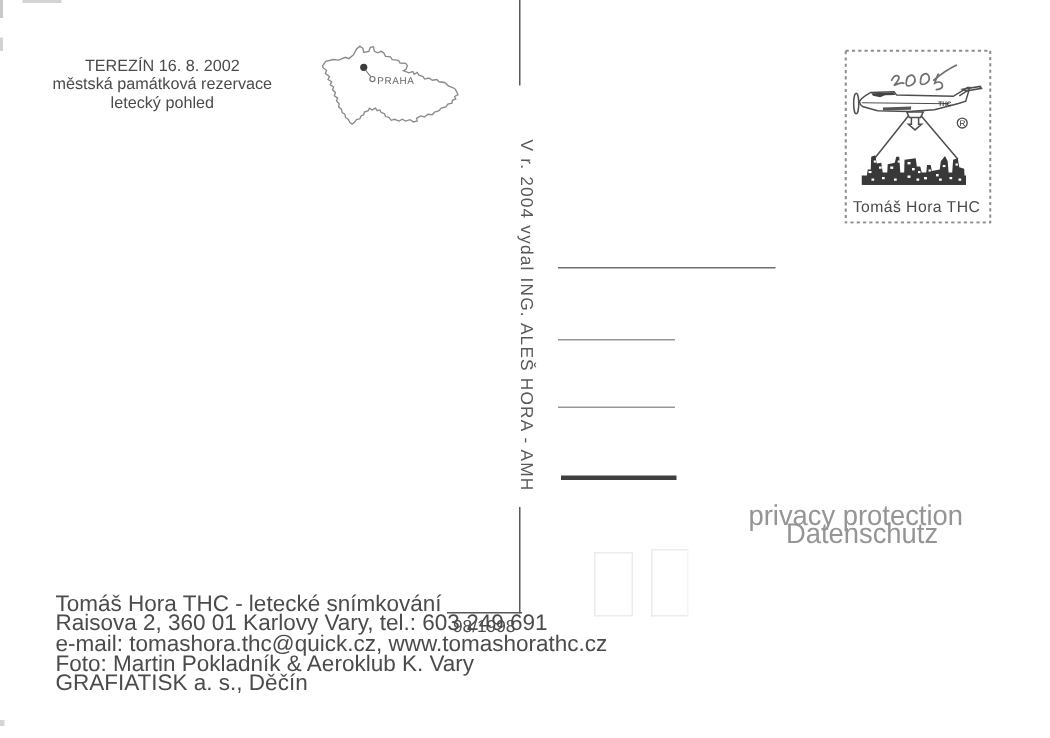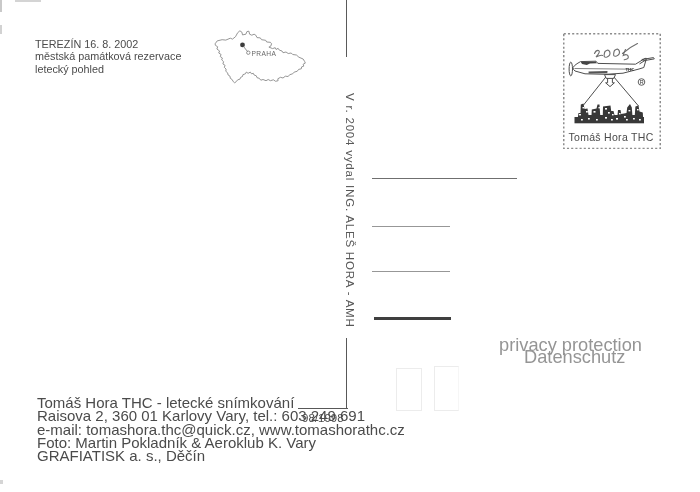--- a/index.html
+++ b/index.html
@@ -3,21 +3,21 @@
 <meta charset="utf-8">
 <style>
   html,body{margin:0;padding:0;}
   body{width:700px;height:492px;background:#ffffff;position:relative;overflow:hidden;
        font-family:"Liberation Sans",sans-serif;}
   .abs{position:absolute;}
 </style>
 </head>
 <body>
 
-<div class="abs" style="left:35px;top:37.5px;font-size:10.8px;line-height:12.9px;color:#4b4b4b;letter-spacing:0px;">
+<div class="abs" style="left:35px;top:37.5px;font-size:10.8px;line-height:12.9px;color:#4b4b4b;letter-spacing:0px;text-align:center;">
 TEREZÍN 16. 8. 2002<br>
 městská památková rezervace<br>
 letecký pohled
 </div>
 
 <svg class="abs" style="left:211px;top:27px;" width="100" height="60" viewBox="0 0 100 60">
   <path d="M 4.1 16.8 L 6.2 13.9 L 11.1 12.7 L 14.8 13.1 L 19.3 11.2 L 21.5 12.1 L 24.5 9.7 L 26.7 5.7 L 28.9 3.8 L 30.9 5.2 L 31.5 7.9 L 34.9 7.2 L 35.9 4.6 L 37.9 4.2 L 38.6 7.2 L 40.8 8.2 L 43.1 7.2 L 44.8 8.2 L 46.0 10.6 L 49.3 10.9 L 50.5 12.7 L 54.7 13.3 L 55.7 15.0 L 59.4 15.3 L 60.6 16.8 L 59.7 19.2 L 57.9 20.1 L 61.6 21.6 L 64.2 20.7 L 65.1 22.5 L 67.1 21.3 L 68.3 23.1 L 71.0 24.0 L 72.0 25.7 L 75.0 25.0 L 77.2 26.5 L 80.2 26.0 L 81.7 27.5 L 85.4 28.0 L 87.9 30.2 L 92.1 32.0 L 93.6 34.4 L 94.3 36.1 L 92.1 37.3 L 92.8 39.1 L 90.6 39.9 L 90.3 41.8 L 87.6 42.4 L 86.2 44.3 L 83.2 45.1 L 81.7 46.8 L 78.7 47.7 L 77.2 49.5 L 74.3 49.2 L 72.0 51.0 L 69.5 50.3 L 66.8 51.8 L 67.1 53.7 L 64.6 54.3 L 62.4 52.8 L 59.4 53.7 L 57.2 52.5 L 55.0 53.7 L 52.0 52.5 L 49.8 53.2 L 48.3 51.3 L 46.0 50.7 L 45.3 48.8 L 43.1 48.0 L 42.3 46.3 L 40.5 46.8 L 39.3 45.1 L 37.1 46.3 L 35.3 45.1 L 34.4 46.8 L 31.9 47.7 L 31.5 49.5 L 29.7 50.3 L 28.9 52.2 L 26.7 52.8 L 25.2 54.7 L 23.7 55.8 L 22.3 54.7 L 21.1 52.5 L 19.3 51.3 L 19.0 49.2 L 17.1 48.0 L 16.6 45.8 L 14.8 44.3 L 15.1 42.1 L 13.3 40.3 L 14.1 38.4 L 11.9 36.9 L 12.6 34.7 L 10.7 32.9 L 11.4 31.0 L 9.2 29.5 L 10.1 27.5 L 7.7 26.0 L 8.6 24.0 L 5.9 22.0 L 6.7 19.8 L 4.4 18.3 Z" fill="none" stroke="#8a8a8a" stroke-width="0.9"></path>
 
   <circle cx="31.5" cy="17.9" r="2.4" fill="#3c3c3c"></circle>
 

